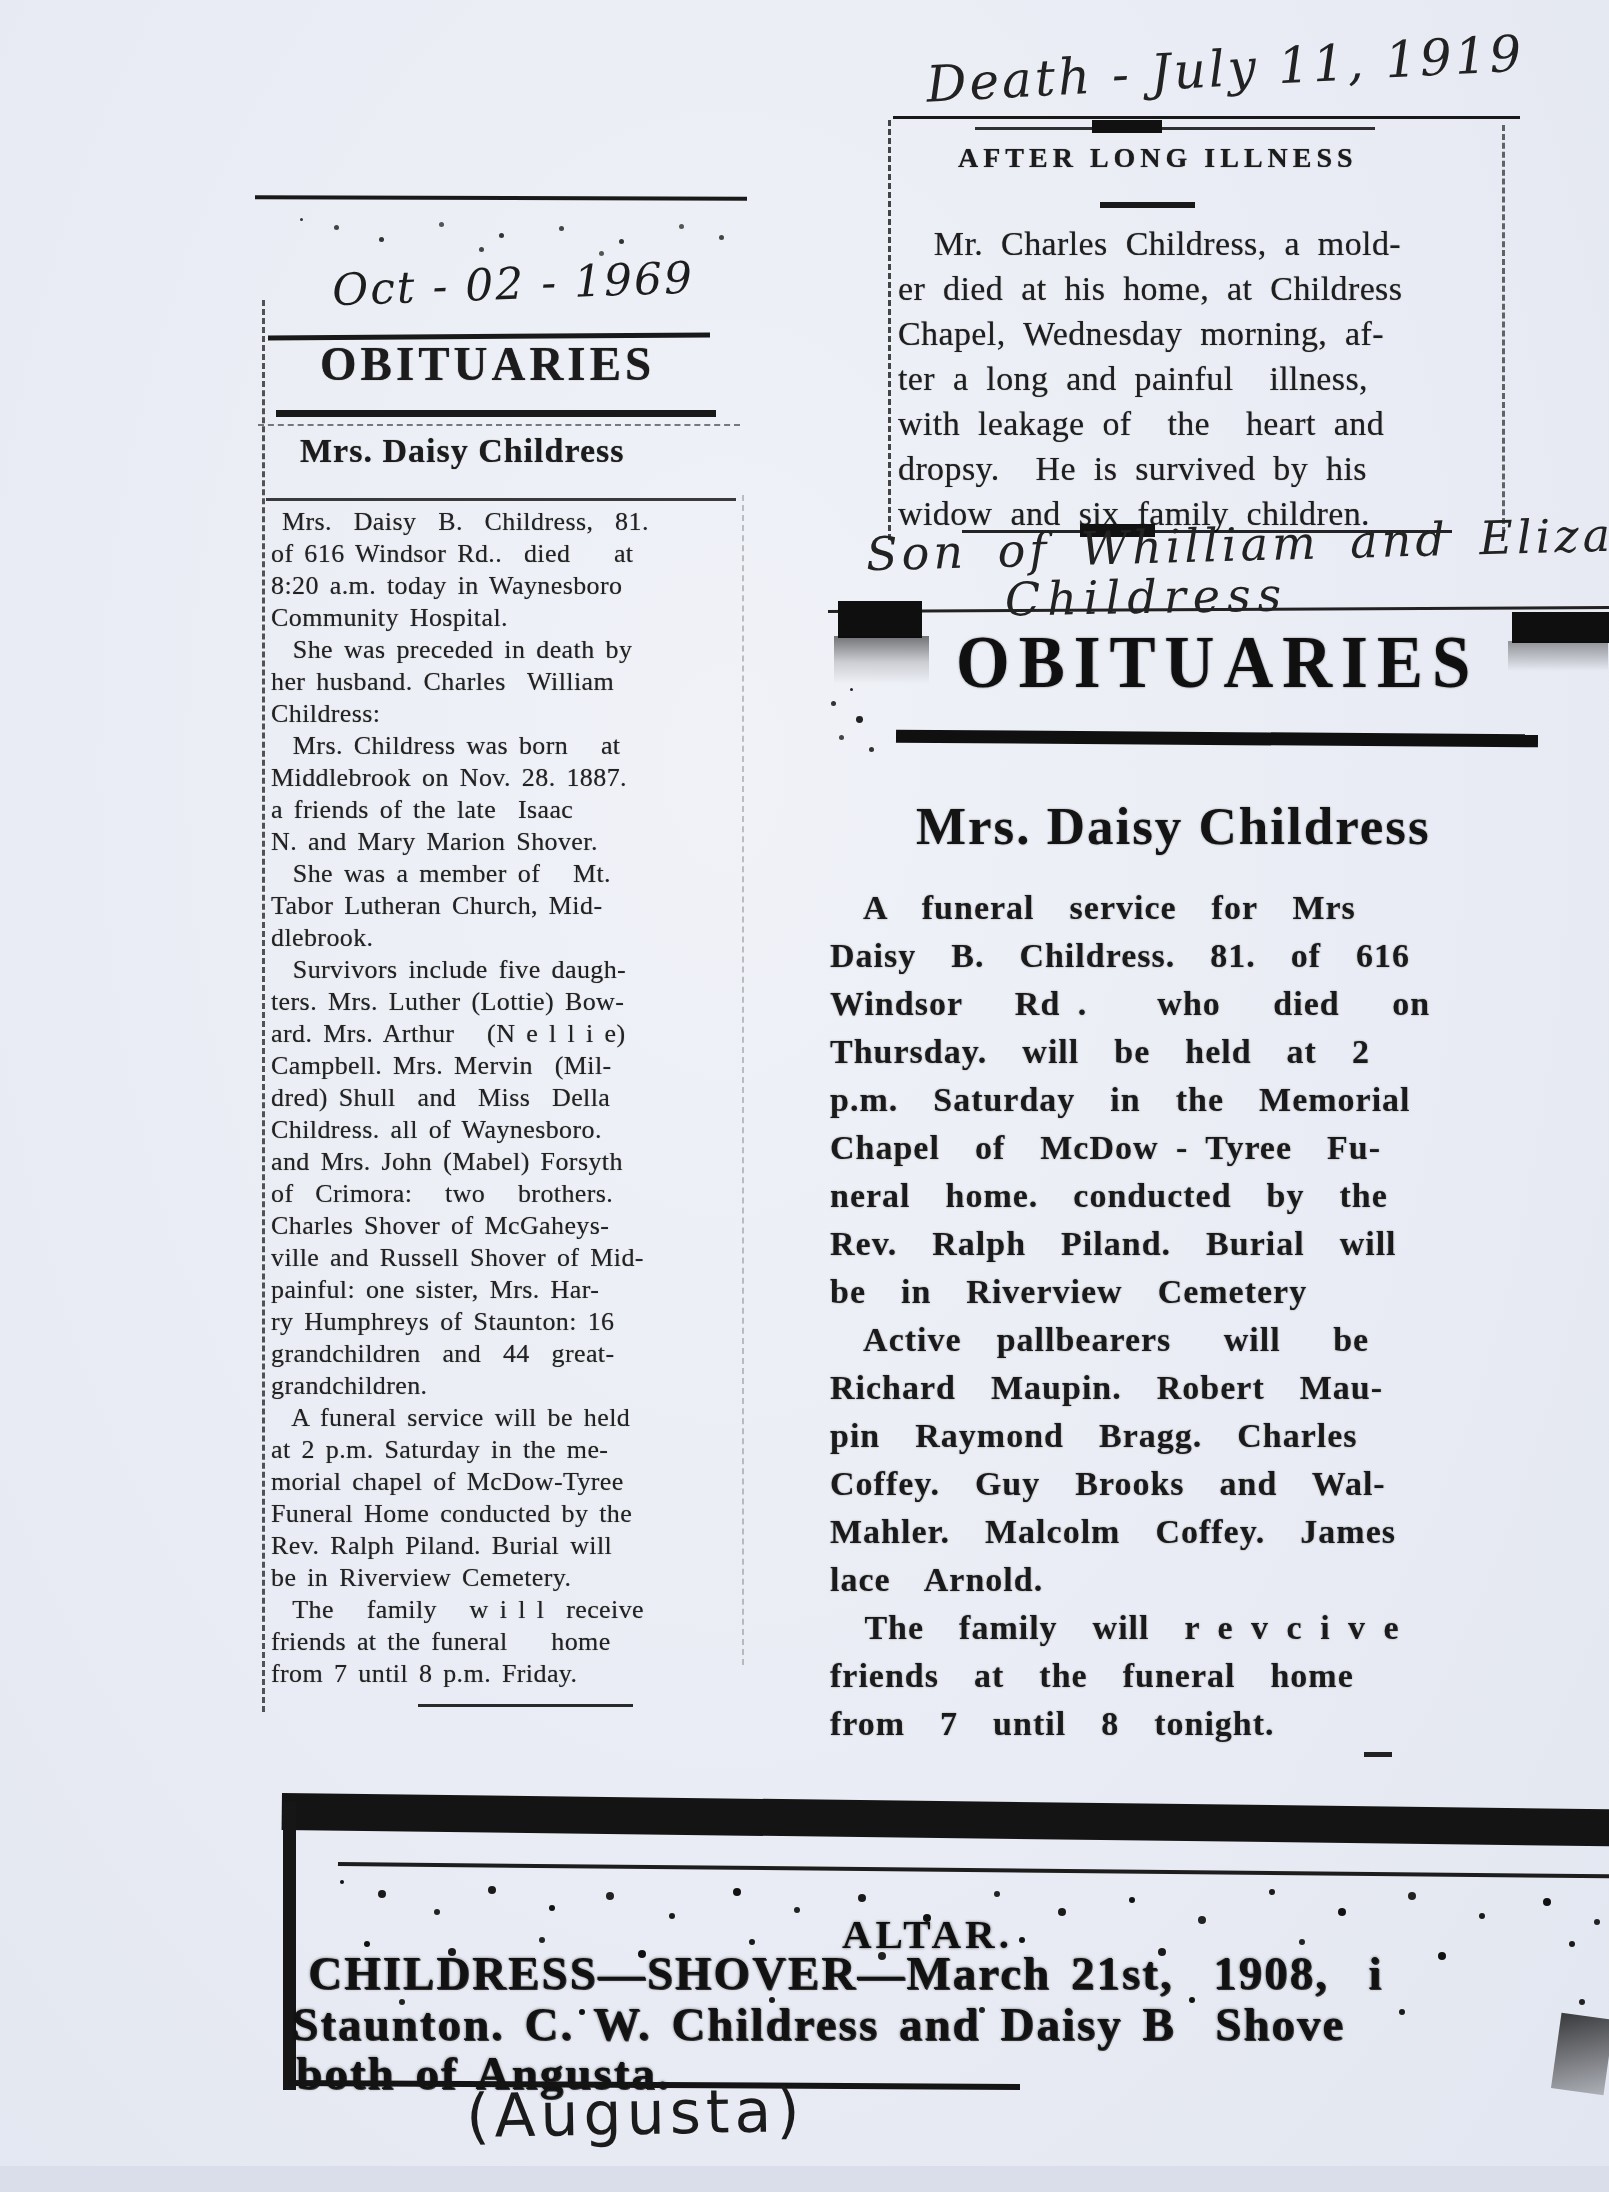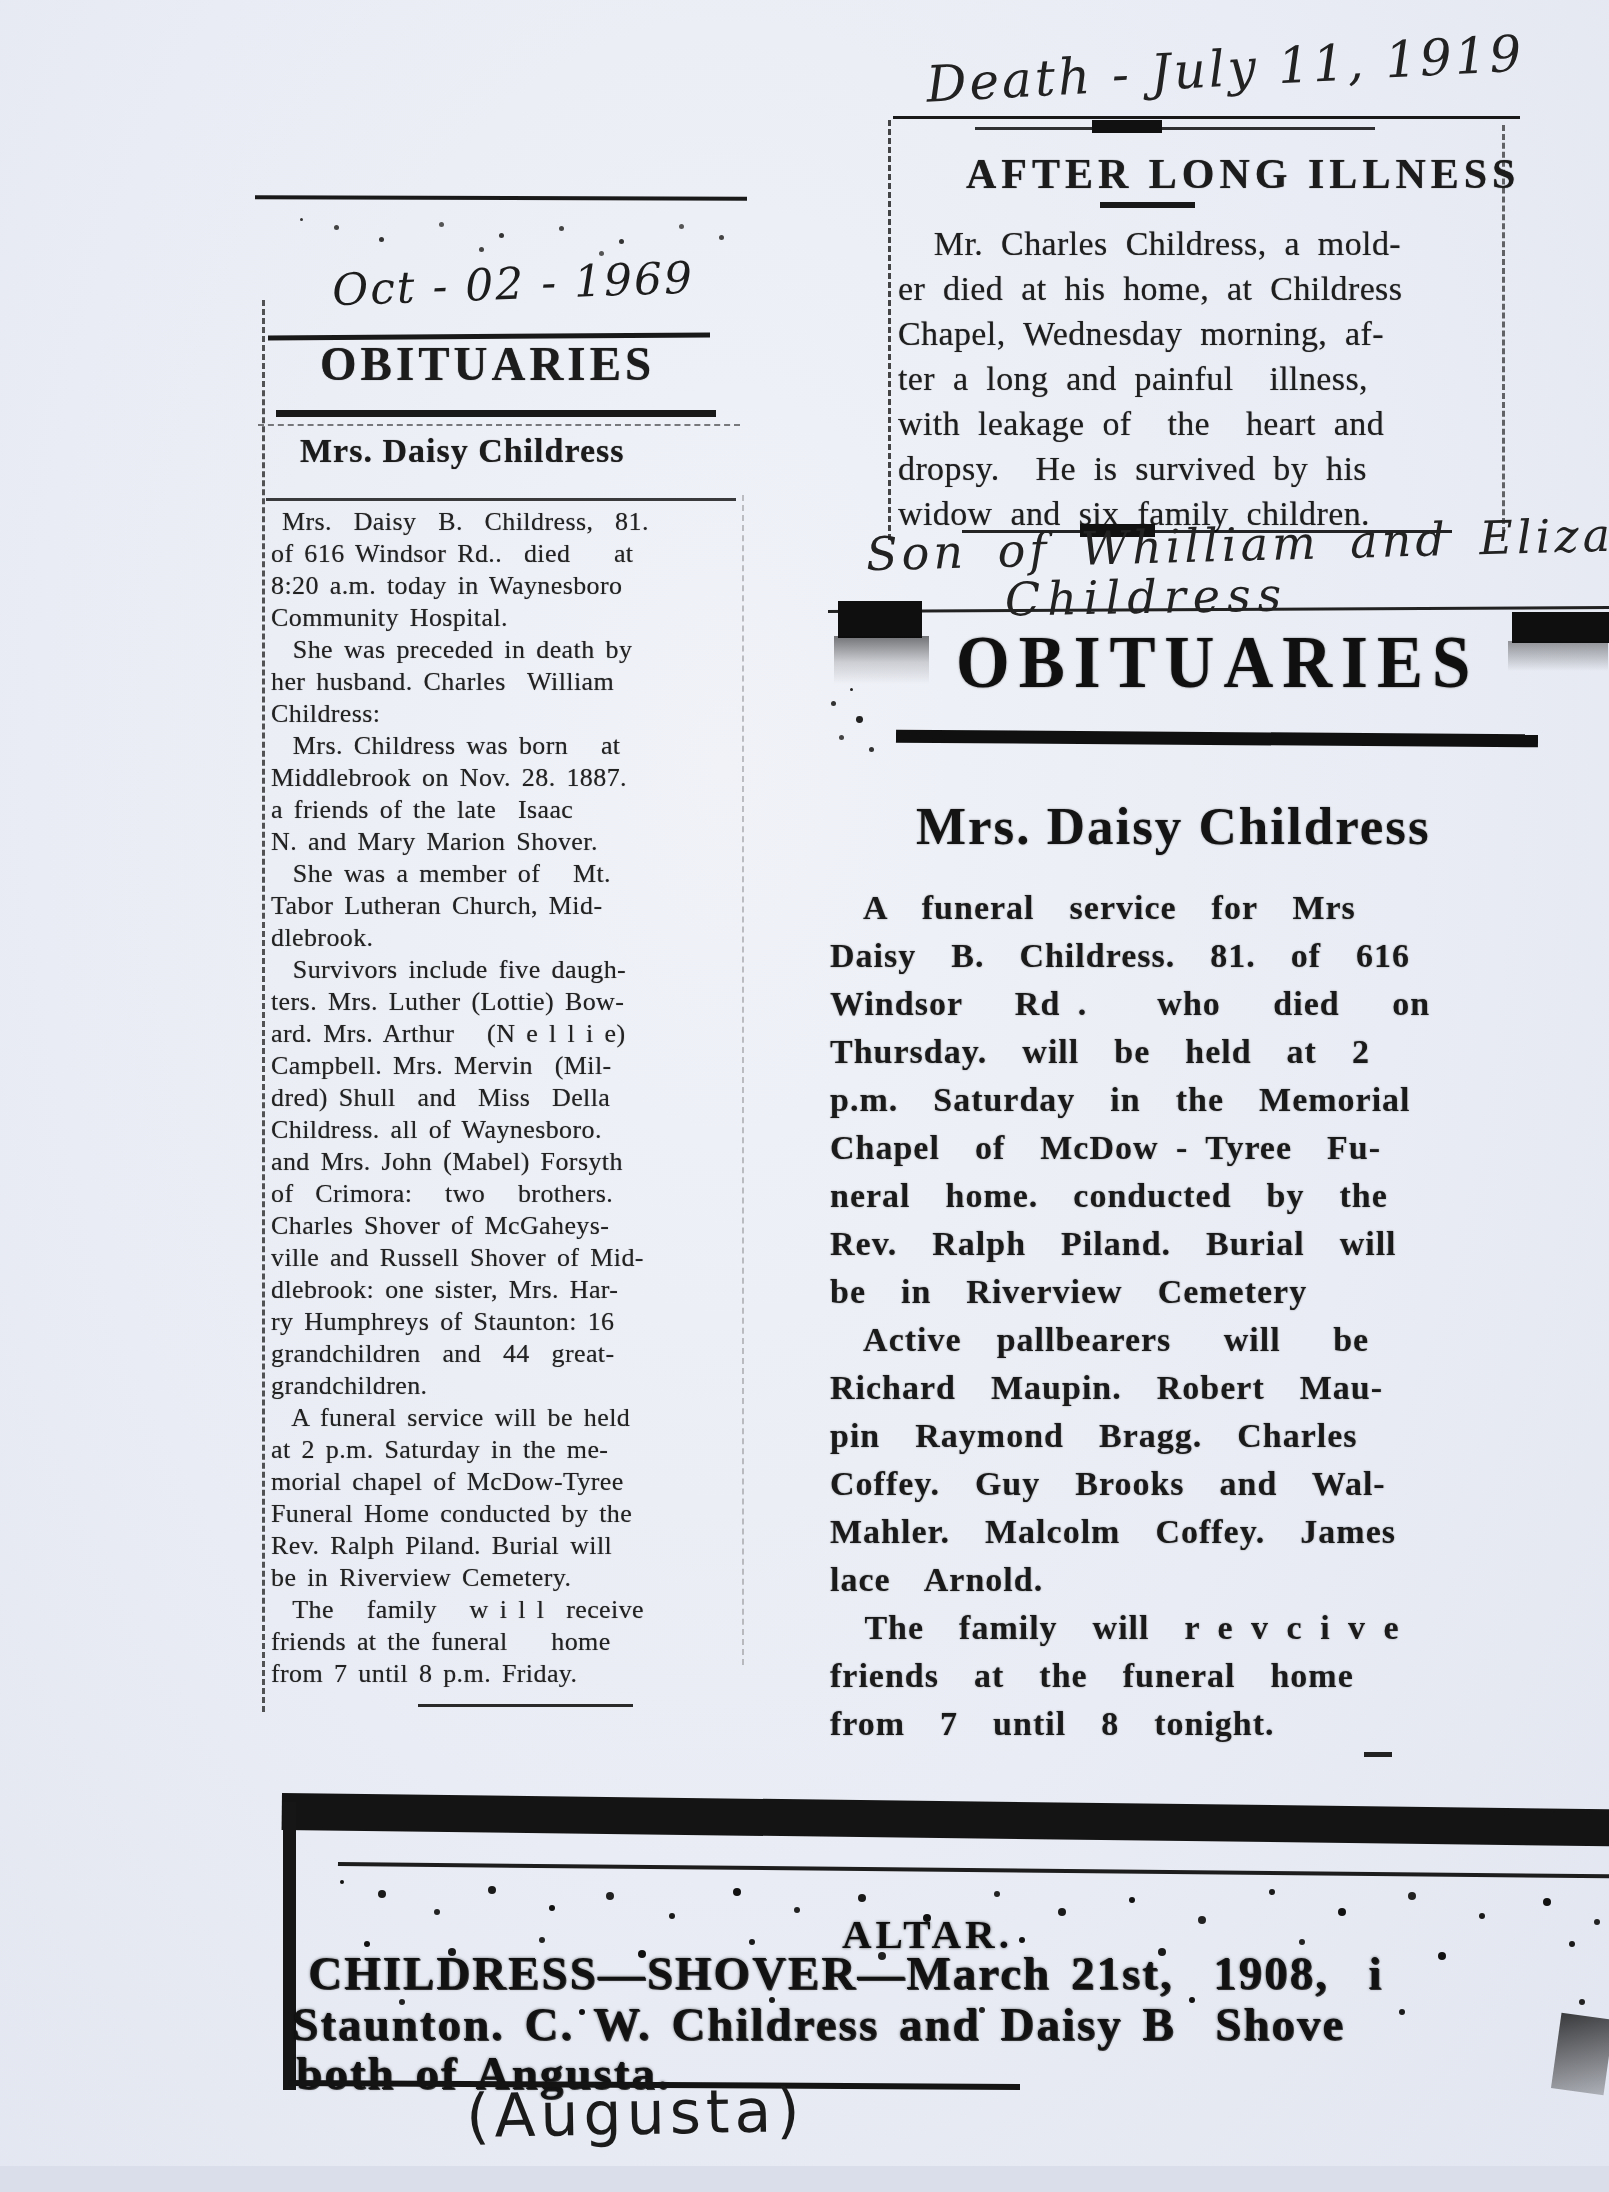--- a/index.html
+++ b/index.html
@@ -28,21 +28,21 @@
   .lc-body{position:absolute;left:271px;top:506px;width:474px;font-size:26px;line-height:32px;
            letter-spacing:.4px;word-spacing:4px;color:#222;text-shadow:0 0 1px rgba(0,0,0,.45);}
   .lc-enddiv{left:418px;top:1704px;width:215px;height:3px;background:#2a2a2a;}
   
   .tr-date{left:926px;top:40px;font-size:50px;letter-spacing:3px;transform:rotate(-3deg);}
   .tr-topline{left:893px;top:116px;width:627px;height:3px;}
   .tr-innerline{left:975px;top:127px;width:400px;height:3px;background:rgba(0,0,0,.8);}
   .tr-blob1{left:1092px;top:120px;width:70px;height:13px;background:#111;}
   .tr-leftborder{position:absolute;left:888px;top:120px;height:420px;border-left:3px dashed rgba(25,25,25,.8);}
   .tr-rightborder{position:absolute;left:1502px;top:125px;height:408px;border-left:3px dashed rgba(25,25,25,.65);}
-  .tr-head{position:absolute;left:950px;top:134px;font-size:42px;font-weight:700;letter-spacing:5px;margin:16px;
+  .tr-head{position:absolute;left:950px;top:134px;font-size:28px;font-weight:700;letter-spacing:5px;margin:8px;
            text-shadow:0 0 1px rgba(0,0,0,.7);}
   .tr-div{left:1100px;top:202px;width:95px;height:6px;}
   .tr-body{position:absolute;left:898px;top:221px;width:614px;font-size:34px;line-height:45px;
            word-spacing:9px;letter-spacing:.4px;color:#1e1e1e;text-shadow:0 0 1px rgba(0,0,0,.55);}
   .tr-underhwline{left:962px;top:530px;width:490px;height:3px;background:rgba(0,0,0,.85);}
   .tr-blob2{left:1080px;top:524px;width:75px;height:13px;background:#111;}
   
   .hn-l1{left:866px;top:516px;font-size:46px;letter-spacing:4px;word-spacing:12px;transform:rotate(-1.5deg);}
   .hn-l2{left:1005px;top:570px;font-size:46px;letter-spacing:7px;transform:rotate(-1deg);}
   
@@ -133,21 +133,21 @@
         <div class="tl">  Survivors include five daugh-</div>
         <div class="tl">ters. Mrs. Luther (Lottie) Bow-</div>
         <div class="tl">ard. Mrs. Arthur   (N e l l i e)</div>
         <div class="tl">Campbell. Mrs. Mervin  (Mil-</div>
         <div class="tl">dred) Shull  and  Miss  Della</div>
         <div class="tl">Childress. all of Waynesboro.</div>
         <div class="tl">and Mrs. John (Mabel) Forsyth</div>
         <div class="tl">of  Crimora:   two   brothers.</div>
         <div class="tl">Charles Shover of McGaheys-</div>
         <div class="tl">ville and Russell Shover of Mid-</div>
-        <div class="tl">dlebrook: one sister, Mrs. Har-</div>
+        <div class="tl">painful: one sister, Mrs. Har-</div>
         <div class="tl">ry Humphreys of Staunton: 16</div>
         <div class="tl">grandchildren  and  44  great-</div>
         <div class="tl">grandchildren.</div>
         <div class="tl">  A funeral service will be held</div>
         <div class="tl">at 2 p.m. Saturday in the me-</div>
         <div class="tl">morial chapel of McDow-Tyree</div>
         <div class="tl">Funeral Home conducted by the</div>
         <div class="tl">Rev. Ralph Piland. Burial will</div>
         <div class="tl">be in Riverview Cemetery.</div>
         <div class="tl">  The   family   w i l l  receive</div>

